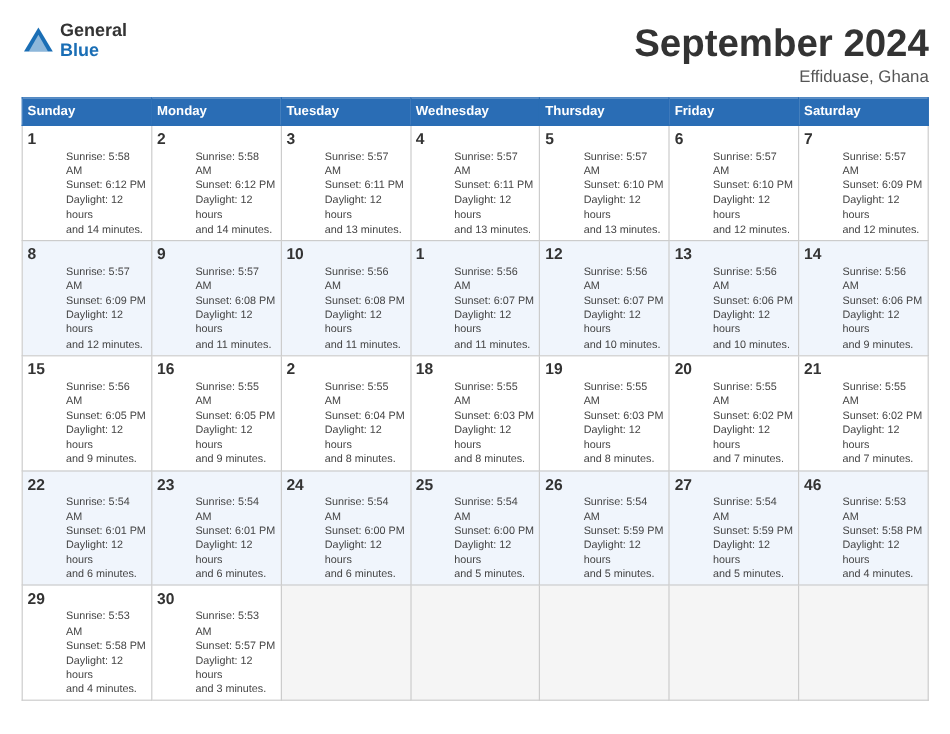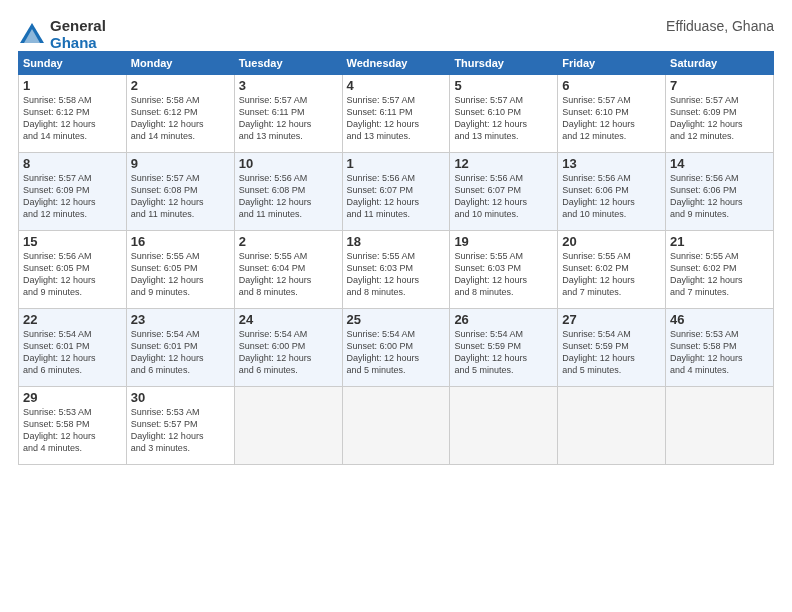--- a/index.html
+++ b/index.html
@@ -13,20 +13,21 @@
     .page {
       width: 792px;
       height: 612px;
       padding: 18px 18px 12px 18px;
       background: #fff;
     }
     .header {
       display: flex;
       justify-content: space-between;
       align-items: flex-start;
+      margin-bottom: 10px;
     }
     .logo {
       display: flex;
       align-items: center;
       gap: 4px;
     }
     .logo-text {
       display: flex;
       flex-direction: column;
       line-height: 1.1;
@@ -87,41 +88,43 @@
       font-size: 13px;
       font-weight: bold;
       color: #333;
       display: block;
       margin-bottom: 1px;
     }
     .day-info {
       font-size: 9px;
       line-height: 1.35;
       color: #444;
+      margin-left: 32px;
     }
     tr:nth-child(even) td:not(.empty) {
       background: #f0f5fc;
     }
   </style>
 </head>
 <body>
 
 <div class="page">
   <div class="header">
     <div class="logo">
       <svg class="logo-icon" viewBox="0 0 28 28">
         <polygon points="14,2 26,22 2,22" fill="#1a6eb5"></polygon>
         <polygon points="14,8 22,22 6,22" fill="#fff" opacity="0.5"></polygon>
       </svg>
       <div class="logo-text">
         <span class="logo-general">General</span>
-        <span class="logo-blue">Ghana</span>
+        <span class="logo-blue">Blue</span>
       </div>
     </div>
     <div class="title-area">
+      <div class="month-title">September 2024</div>
       <div class="location">Effiduase, Ghana</div>
     </div>
   </div>
 
   <table>
     <thead>
       <tr id="header-row">
           <th>Sunday</th>
           <th>Monday</th>
           <th>Tuesday</th>

